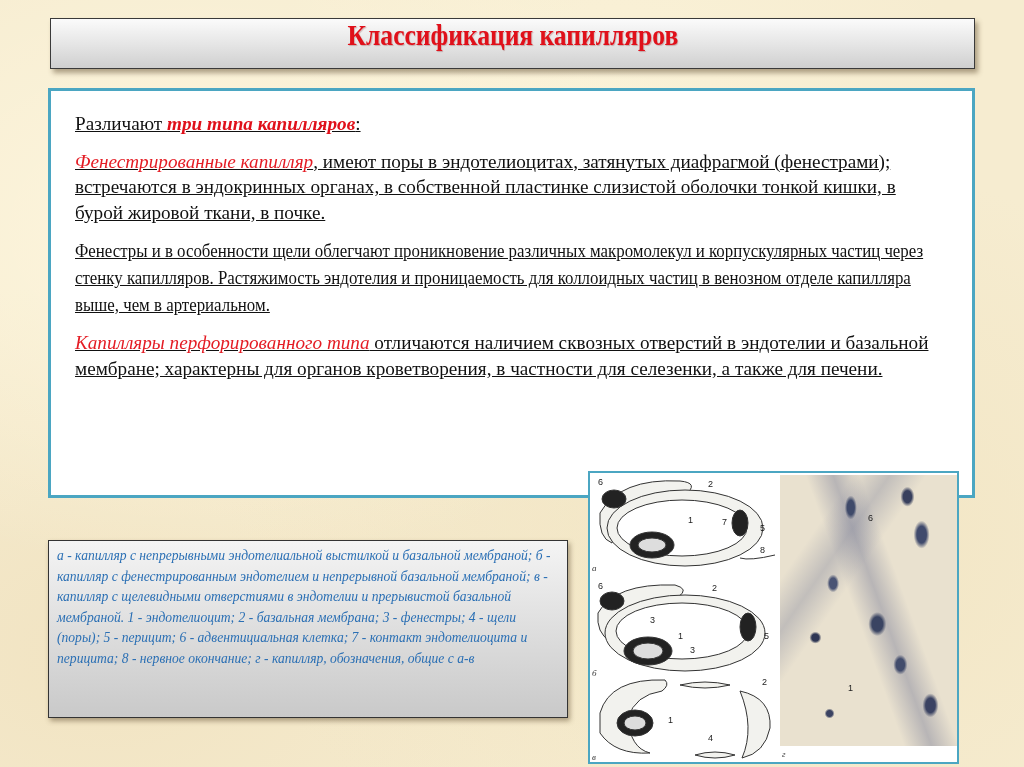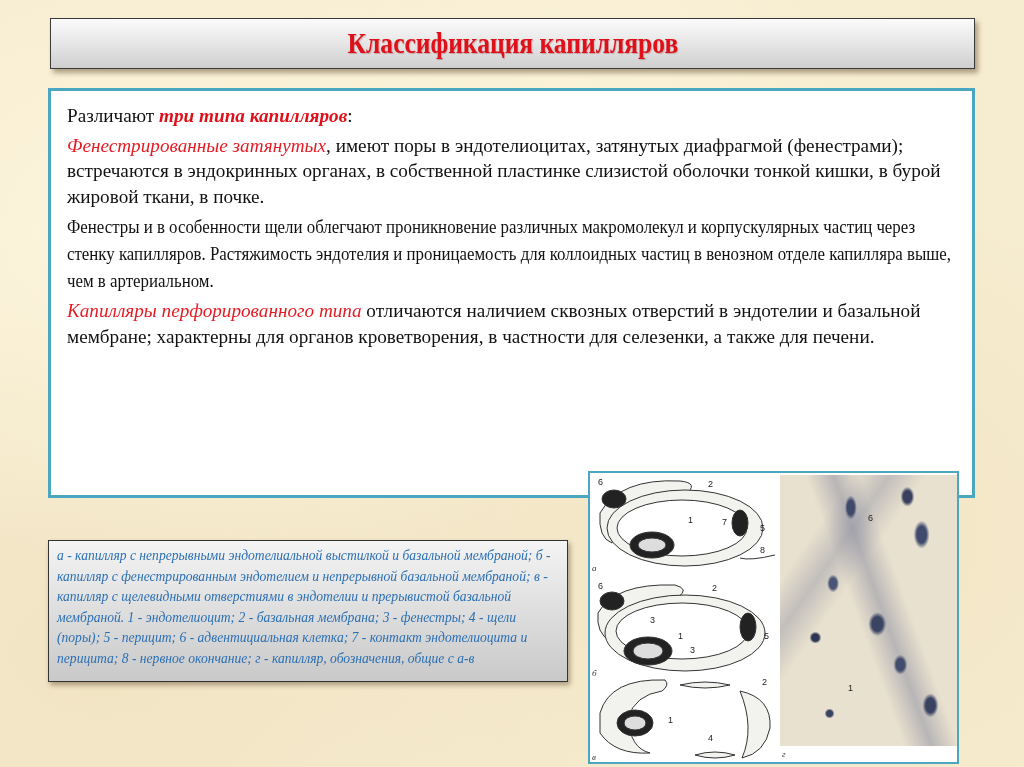--- a/index.html
+++ b/index.html
@@ -12,45 +12,45 @@
       radial-gradient(ellipse at 75% 70%, rgba(240,226,190,0.7) 0%, rgba(246,236,208,0) 50%),
       radial-gradient(ellipse at 60% 15%, rgba(252,244,218,0.7) 0%, rgba(246,236,208,0) 40%),
       radial-gradient(ellipse at 10% 85%, rgba(238,222,185,0.6) 0%, rgba(246,236,208,0) 40%);
     font-family: "Liberation Serif", "DejaVu Serif", serif;
   }
   .title-box {
     position: absolute; left: 50px; top: 18px; width: 925px; height: 51px;
     background: linear-gradient(to bottom, #fbfbfb 0%, #e6e6e6 50%, #cfcfcf 100%);
     border: 1px solid #3a3a3a;
     box-shadow: 3px 4px 5px rgba(80,60,30,0.45);
-    display: flex; align-items: center; justify-content: center;
+    display: flex; align-items: flex-start; justify-content: center;
   }
   .title-text {
     color: #e0101a; font-weight: bold; font-size: 29px;
     font-family: "Liberation Serif", serif;
     transform: scaleX(0.88); letter-spacing: 0px;
     text-shadow: 1px 1px 1px rgba(120,0,0,0.25);
   }
   .main-box {
     position: absolute; left: 48px; top: 88px; width: 927px; height: 410px;
     background: #ffffff;
     border: 3px solid #4ba6c2;
     padding: 8px 12px 0 12px;
     font-size: 19.2px; line-height: 25.6px; color: #111;
   }
-  .main-box p { margin: 4px; }
+  .main-box p { margin: 12px; text-decoration: underline; }
   .red-bi { color: #e0101a; font-weight: bold; font-style: italic; }
   .red-i { color: #e41c24; font-style: italic; }
   .it { font-style: italic; }
   .narrow-block {
     display: block; transform-origin: left top; transform: scaleX(0.86);
     width: 116%; line-height: 27px; font-size: 19.6px; margin-top: 2px;
   }
   .caption-box {
-    position: absolute; left: 48px; top: 540px; width: 520px; height: 142px;
+    position: absolute; left: 48px; top: 540px; width: 520px; height: 178px;
     background: linear-gradient(to bottom, #f4f4f4 0%, #dcdcdc 55%, #c9c9c9 100%);
     border: 1px solid #333;
     box-shadow: 2px 3px 5px rgba(80,60,30,0.45);
     padding: 5px 8px;
     color: #2a6fb4; font-style: italic; font-size: 13.6px; line-height: 20.5px;
     font-family: "Liberation Serif", serif;
   }
   .figure {
     position: absolute; left: 588px; top: 471px; width: 371px; height: 293px;
     background: #ffffff;
@@ -85,21 +85,21 @@
 
 <div class="title-box">
   <span class="title-text">Классификация капилляров</span>
 </div>
 
 <div class="main-box">
   <p>
     <span>Различают </span><span class="red-bi">три типа капилляров</span><span>:</span>
   </p>
   <p>
-    <span class="red-i">Фенестрированные затянутых</span><span>, имеют поры в эндотелиоцитах, затянутых диафрагмой (фенестрами); встречаются в эндокринных органах, в собственной пластинке слизистой оболочки тонкой кишки, в бурой жировой ткани, в почке.</span>
+    <span class="red-i">Фенестрированные капилляр</span><span>, имеют поры в эндотелиоцитах, затянутых диафрагмой (фенестрами); встречаются в эндокринных органах, в собственной пластинке слизистой оболочки тонкой кишки, в бурой жировой ткани, в почке.</span>
   </p>
   <p>
     <span class="narrow-block">Фенестры и в особенности щели облегчают проникновение различных макромолекул и корпускулярных частиц через стенку капилляров. Растяжимость эндотелия и проницаемость для коллоидных частиц в венозном отделе капилляра выше, чем в артериальном.</span>
   </p>
   <p>
     <span class="red-i">Капилляры перфорированного типа</span><span> отличаются наличием сквозных отверстий в эндотелии и базальной мембране; характерны для органов кроветворения, в частности для селезенки, а также для печени.</span>
   </p>
 </div>
 
 <div class="caption-box">

